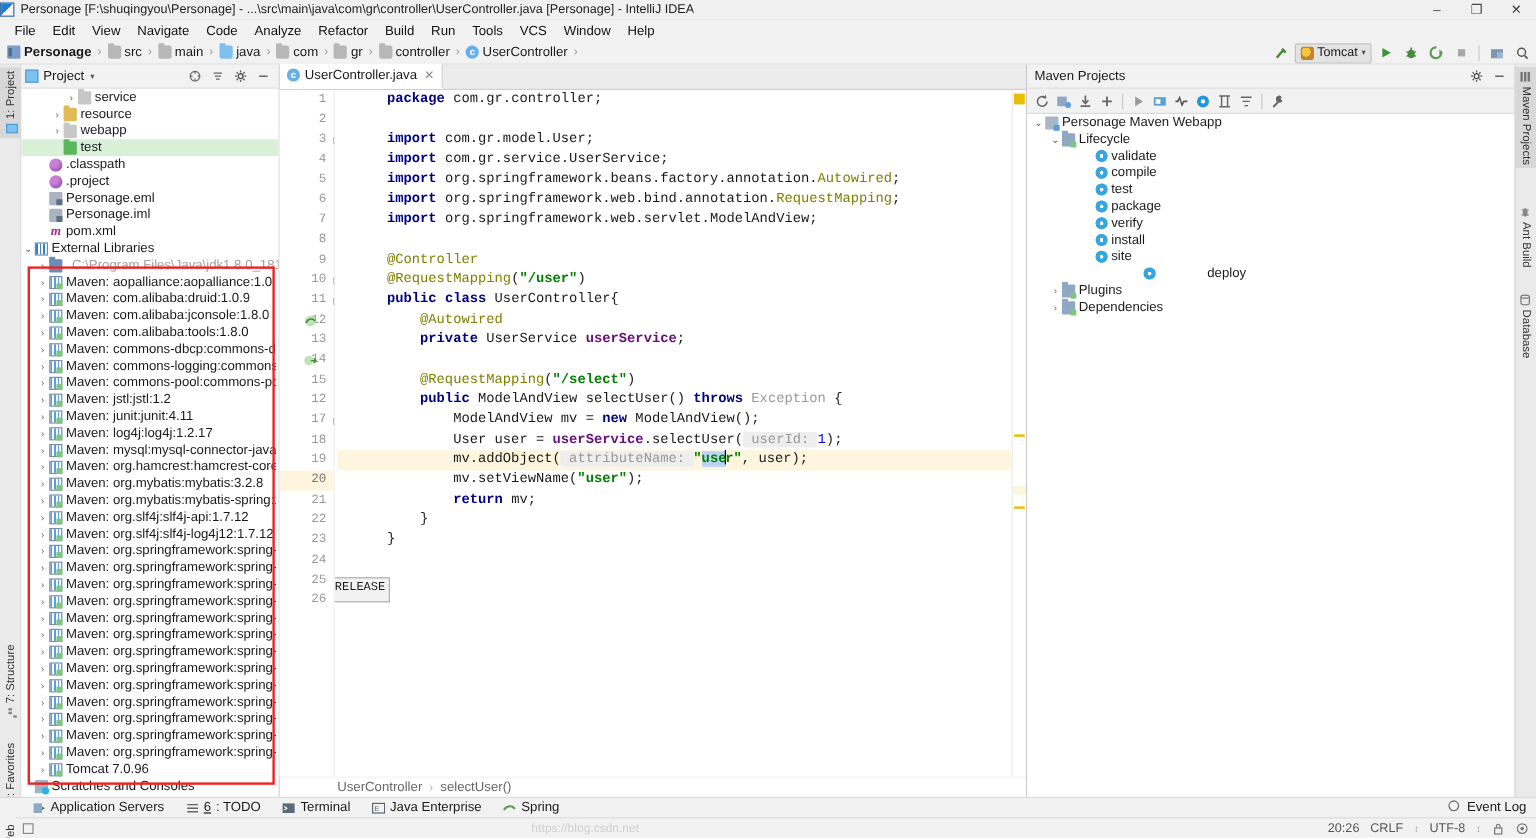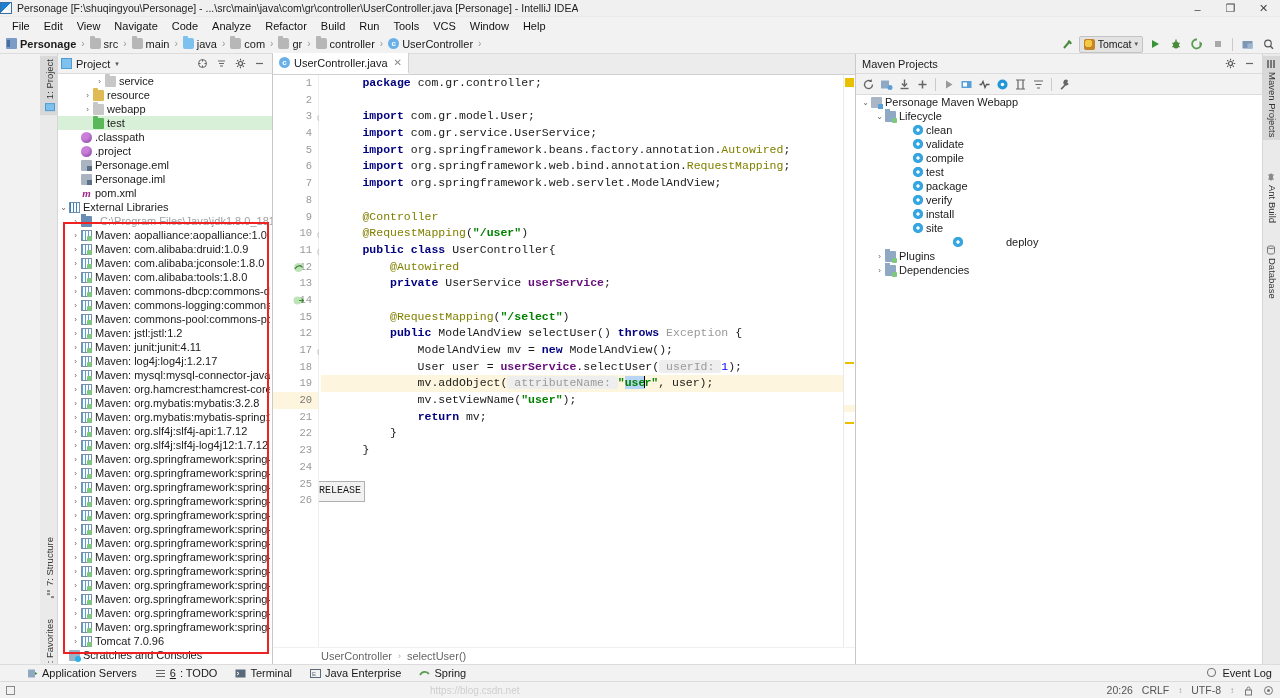--- a/index.html
+++ b/index.html
@@ -73,21 +73,21 @@
   }
   .runconfig .tomcat-ic {
     width: 11px; height: 11px; flex: none;
     background: radial-gradient(circle at 40% 40%, #f5c842 0 40%, #c5832a 41% 100%);
     border-radius: 2px;
   }
   .chev { font-size: 7px; color: #555; }
 
   
   .body {
-    position: absolute; top: 54px; left: 0; right: 0; bottom: 34px; display: flex; padding-left: 40px;
+    position: absolute; top: 54px; left: 0; right: 0; bottom: 34px; display: flex;
   }
 
   
   .vstrip {
     width: 18px; background: #eaeaea; border-right: 1px solid #d6d6d6;
     position: relative; flex: none;
   }
   .vtab {
     position: absolute; left: 0; width: 18px;
     writing-mode: vertical-rl; text-orientation: mixed;
@@ -246,21 +246,21 @@
     position: absolute; left: 0; right: 0; bottom: 17px; height: 17px;
     background: #f2f2f2; display: flex; align-items: center; gap: 0;
     border-top: 1px solid #dcdcdc; font-size: 11px; padding-left: 18px;
   }
   .twb { display: flex; align-items: center; gap: 4px; padding: 0 9px; height: 17px; }
   .twb .twi { width: 11px; height: 11px; flex: none; }
   .twb .und { text-decoration: underline; }
   .twb-right { margin-left: auto; display:flex; align-items:center; gap:5px; padding-right: 8px; }
 
   .statusbar {
-    position: absolute; left: 0; right: 0; bottom: 0; height: 17px;
+    position: absolute; left: 13px; right: 0; bottom: 0; height: 17px;
     background: #f2f2f2; display: flex; align-items: center;
     border-top: 1px solid #dcdcdc; font-size: 10.5px; color: #444; padding: 0 6px;
   }
   .sb-left { display: flex; align-items: center; gap: 6px; }
   .sb-right { margin-left: auto; display: flex; align-items: center; gap: 9px; color: #555; }
   .sb-icon { width: 11px; height: 11px; display:inline-block; }
   .wm { color: #cfcfcf; font-size: 10px; position:absolute; left: 430px; bottom: 2px; }
   .mini-box { width: 9px; height: 9px; border: 1px solid #8a8a8a; }
 </style>
 </head>
@@ -864,25 +864,20 @@
             <span>Personage Maven Webapp</span>
           </div>
           <div class="mnode" style="padding-left: 18px;">
             <span class="tarrow">⌄</span>
             <span class="tico ic-phase-group"></span>
             <span>Lifecycle</span>
           </div>
           <div class="mnode" style="padding-left: 46px;">
             <span class="tarrow"></span>
             <span class="tico ic-gear-blue"></span>
-            <span>clean</span>
-          </div>
-          <div class="mnode" style="padding-left: 46px;">
-            <span class="tarrow"></span>
-            <span class="tico ic-gear-blue"></span>
             <span>validate</span>
           </div>
           <div class="mnode" style="padding-left: 46px;">
             <span class="tarrow"></span>
             <span class="tico ic-gear-blue"></span>
             <span>compile</span>
           </div>
           <div class="mnode" style="padding-left: 46px;">
             <span class="tarrow"></span>
             <span class="tico ic-gear-blue"></span>

